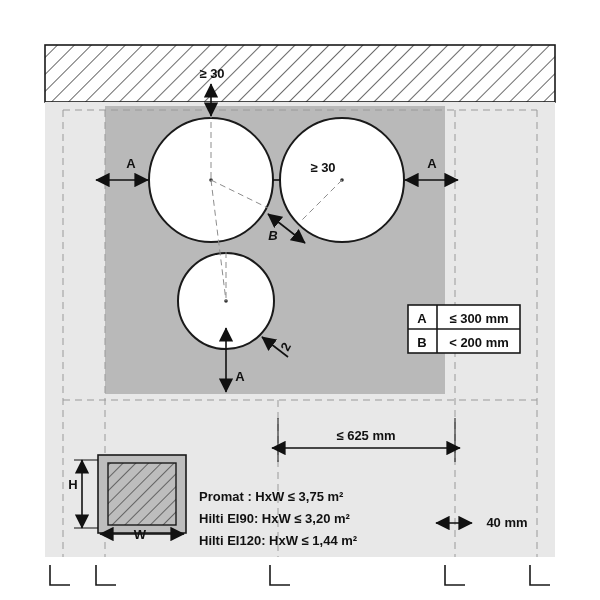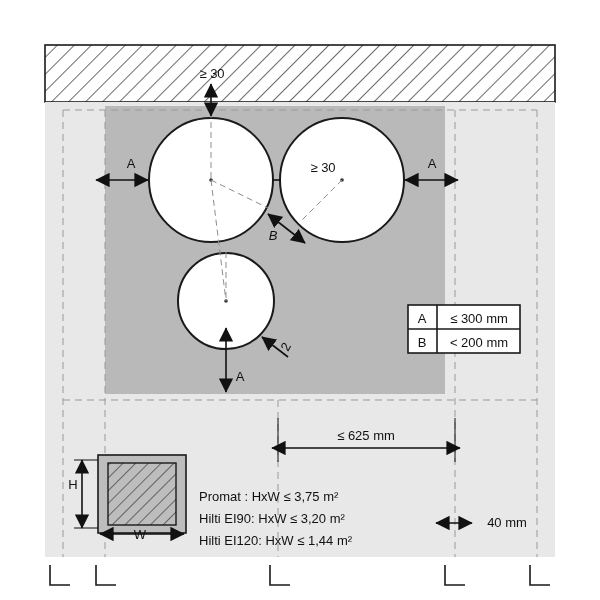--- a/index.html
+++ b/index.html
@@ -10,20 +10,21 @@
   body {
     width: 600px;
     height: 600px;
     font-family: "Liberation Sans", sans-serif;
     overflow: hidden;
   }
   #stage {
     position: relative;
     width: 600px;
     height: 600px;
+    font-weight: bold;
   }
   svg.diagram {
     position: absolute;
     left: 0;
     top: 0;
     width: 600px;
     height: 600px;
   }
   text {
     font-family: "Liberation Sans", sans-serif;

